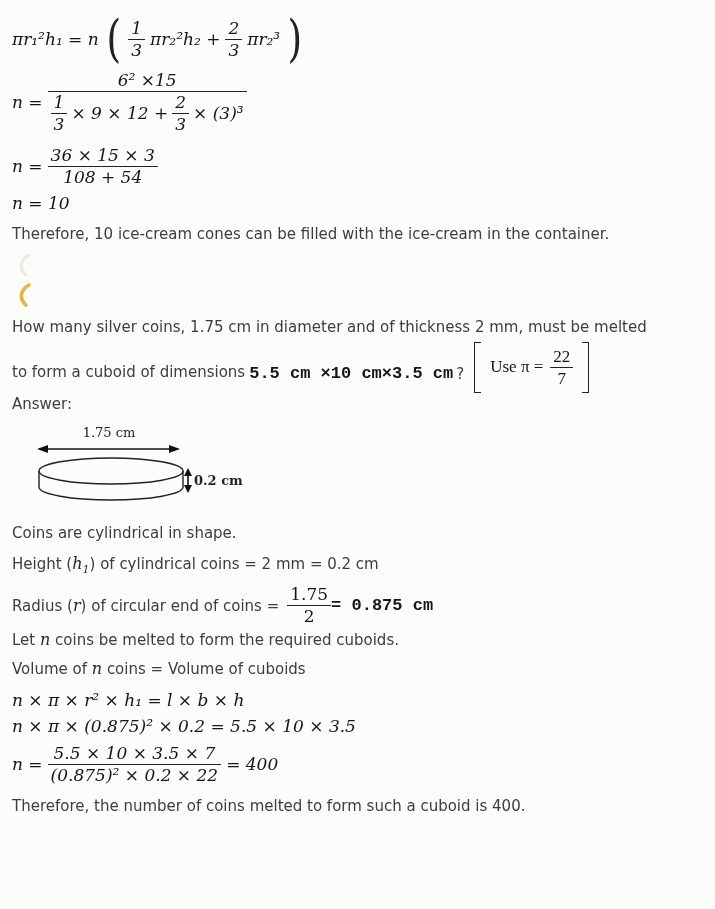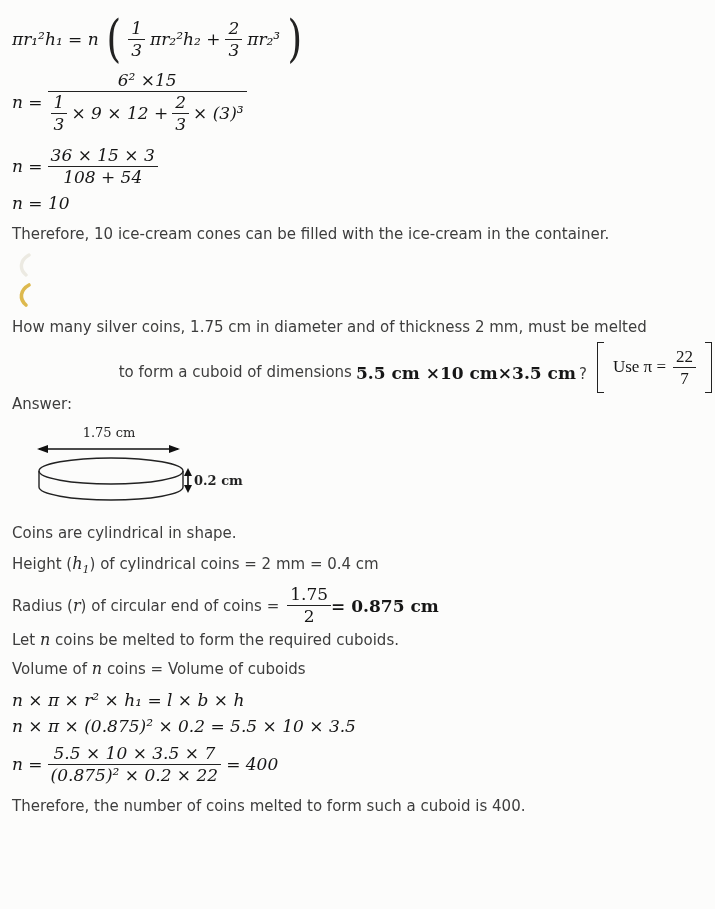--- a/index.html
+++ b/index.html
@@ -11,21 +11,21 @@
     font-size: 15px; color: #3d3d3d;
   }
   .page { padding: 10px 3px 0 12px; }
 
   
   .math {
     font-family: "DejaVu Serif", "Liberation Serif", serif;
     font-style: italic; color: #161616; font-size: 17px;
   }
   .upright { font-style: normal; }
-  .mbold { font-weight: 600; font-style: normal; }
+  .mbold { font-weight: 600; font-style: normal; font-family: Liberation Mono, monospace; }
   .mrow { display: flex; align-items: center; gap: 5px; }
   .frac { display: inline-flex; flex-direction: column; align-items: center; line-height: 1.12; }
   .frac .fn { border-bottom: 1.4px solid #222; padding: 0 3px 1px; align-self: stretch; text-align: center; }
   .frac .fd { padding: 1px 3px 0; text-align: center; }
   .paren {
     font-style: normal; font-weight: 300; font-size: 50px; line-height: 0.85;
     transform: scaleX(0.75); color: #222;
   }
   .denrow { display: inline-flex; align-items: center; gap: 4px; }
 
@@ -45,21 +45,21 @@
   }
   .subscr { font-size: 11px; vertical-align: -4px; }
 
   
   .crescent { display: block; }
 
   
   .mt4 { margin-top: 4px; }  .mt6 { margin-top: 6px; }  .mt8 { margin-top: 8px; }
   .mt10 { margin-top: 10px; } .mt12 { margin-top: 12px; }
 
-  .row-baseline { display: flex; align-items: flex-end; justify-content: flex-end; }
+  .row-baseline { display: flex; align-items: flex-end; }
   .row-center { display: flex; align-items: center; }
 
   svg text { font-family: "DejaVu Serif", "Liberation Serif", serif; }
 </style>
 </head>
 <body>
 
 <div class="page">
 
   <div class="mrow math mt8">
@@ -147,21 +147,21 @@
     <path d="M23 47 L23 63 A72 13 0 0 0 167 63 L167 47" fill="none" stroke="#222" stroke-width="1.4"></path>
     <line x1="172" y1="47" x2="172" y2="66" stroke="#111" stroke-width="1.6"></line>
     <polygon points="172,44 168,52 176,52" fill="#111"></polygon>
     <polygon points="172,69 168,61 176,61" fill="#111"></polygon>
     <text x="178" y="61" font-size="13" font-weight="600" fill="#222">0.2 cm</text>
   </svg>
 
   <p class="para mt6">Coins are cylindrical in shape.</p>
 
   <p class="para mt10">
-    <span>Height (</span><span class="var">h</span><span class="var subscr">1</span><span>) of cylindrical coins = 2 mm = 0.4 cm</span>
+    <span>Height (</span><span class="var">h</span><span class="var subscr">1</span><span>) of cylindrical coins = 2 mm = 0.2 cm</span>
   </p>
 
   <div class="row-center mt8">
     <span>Radius (</span>
       <span class="var">r</span>
       <span>) of circular end of coins =</span>
     <span class="frac math upright" style="margin-left:8px">
       <span class="fn">1.75</span>
       <span class="fd">2</span>
     </span>

